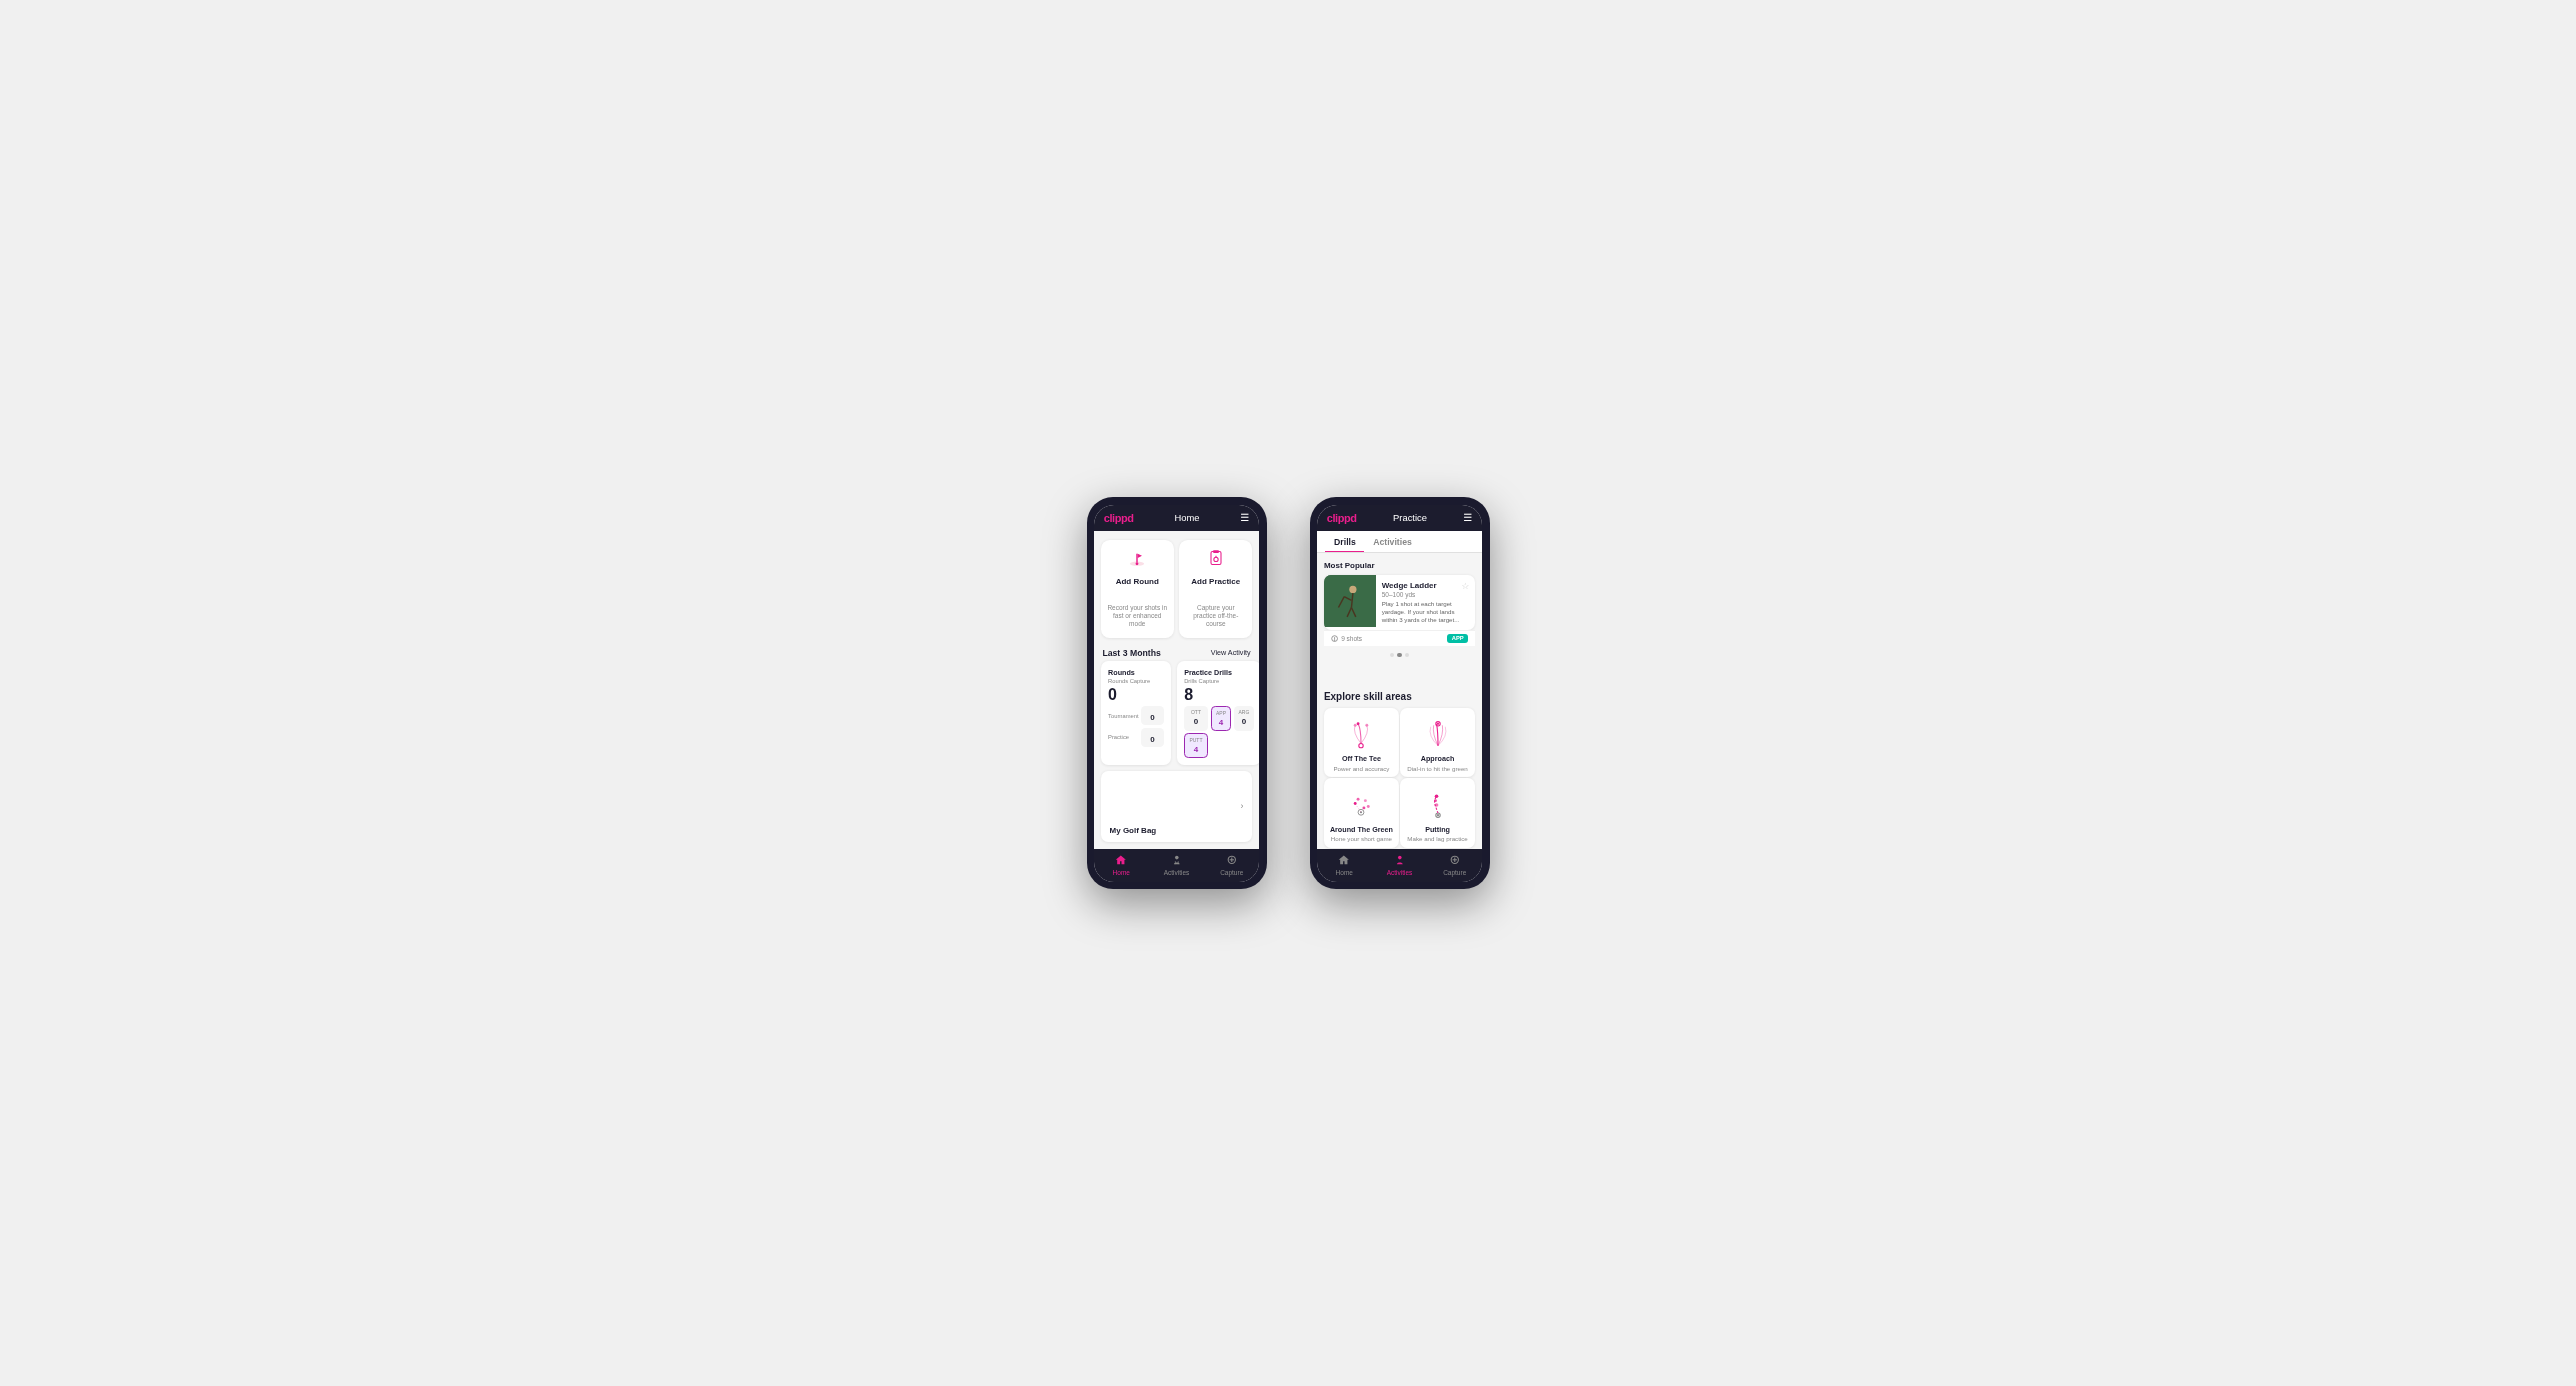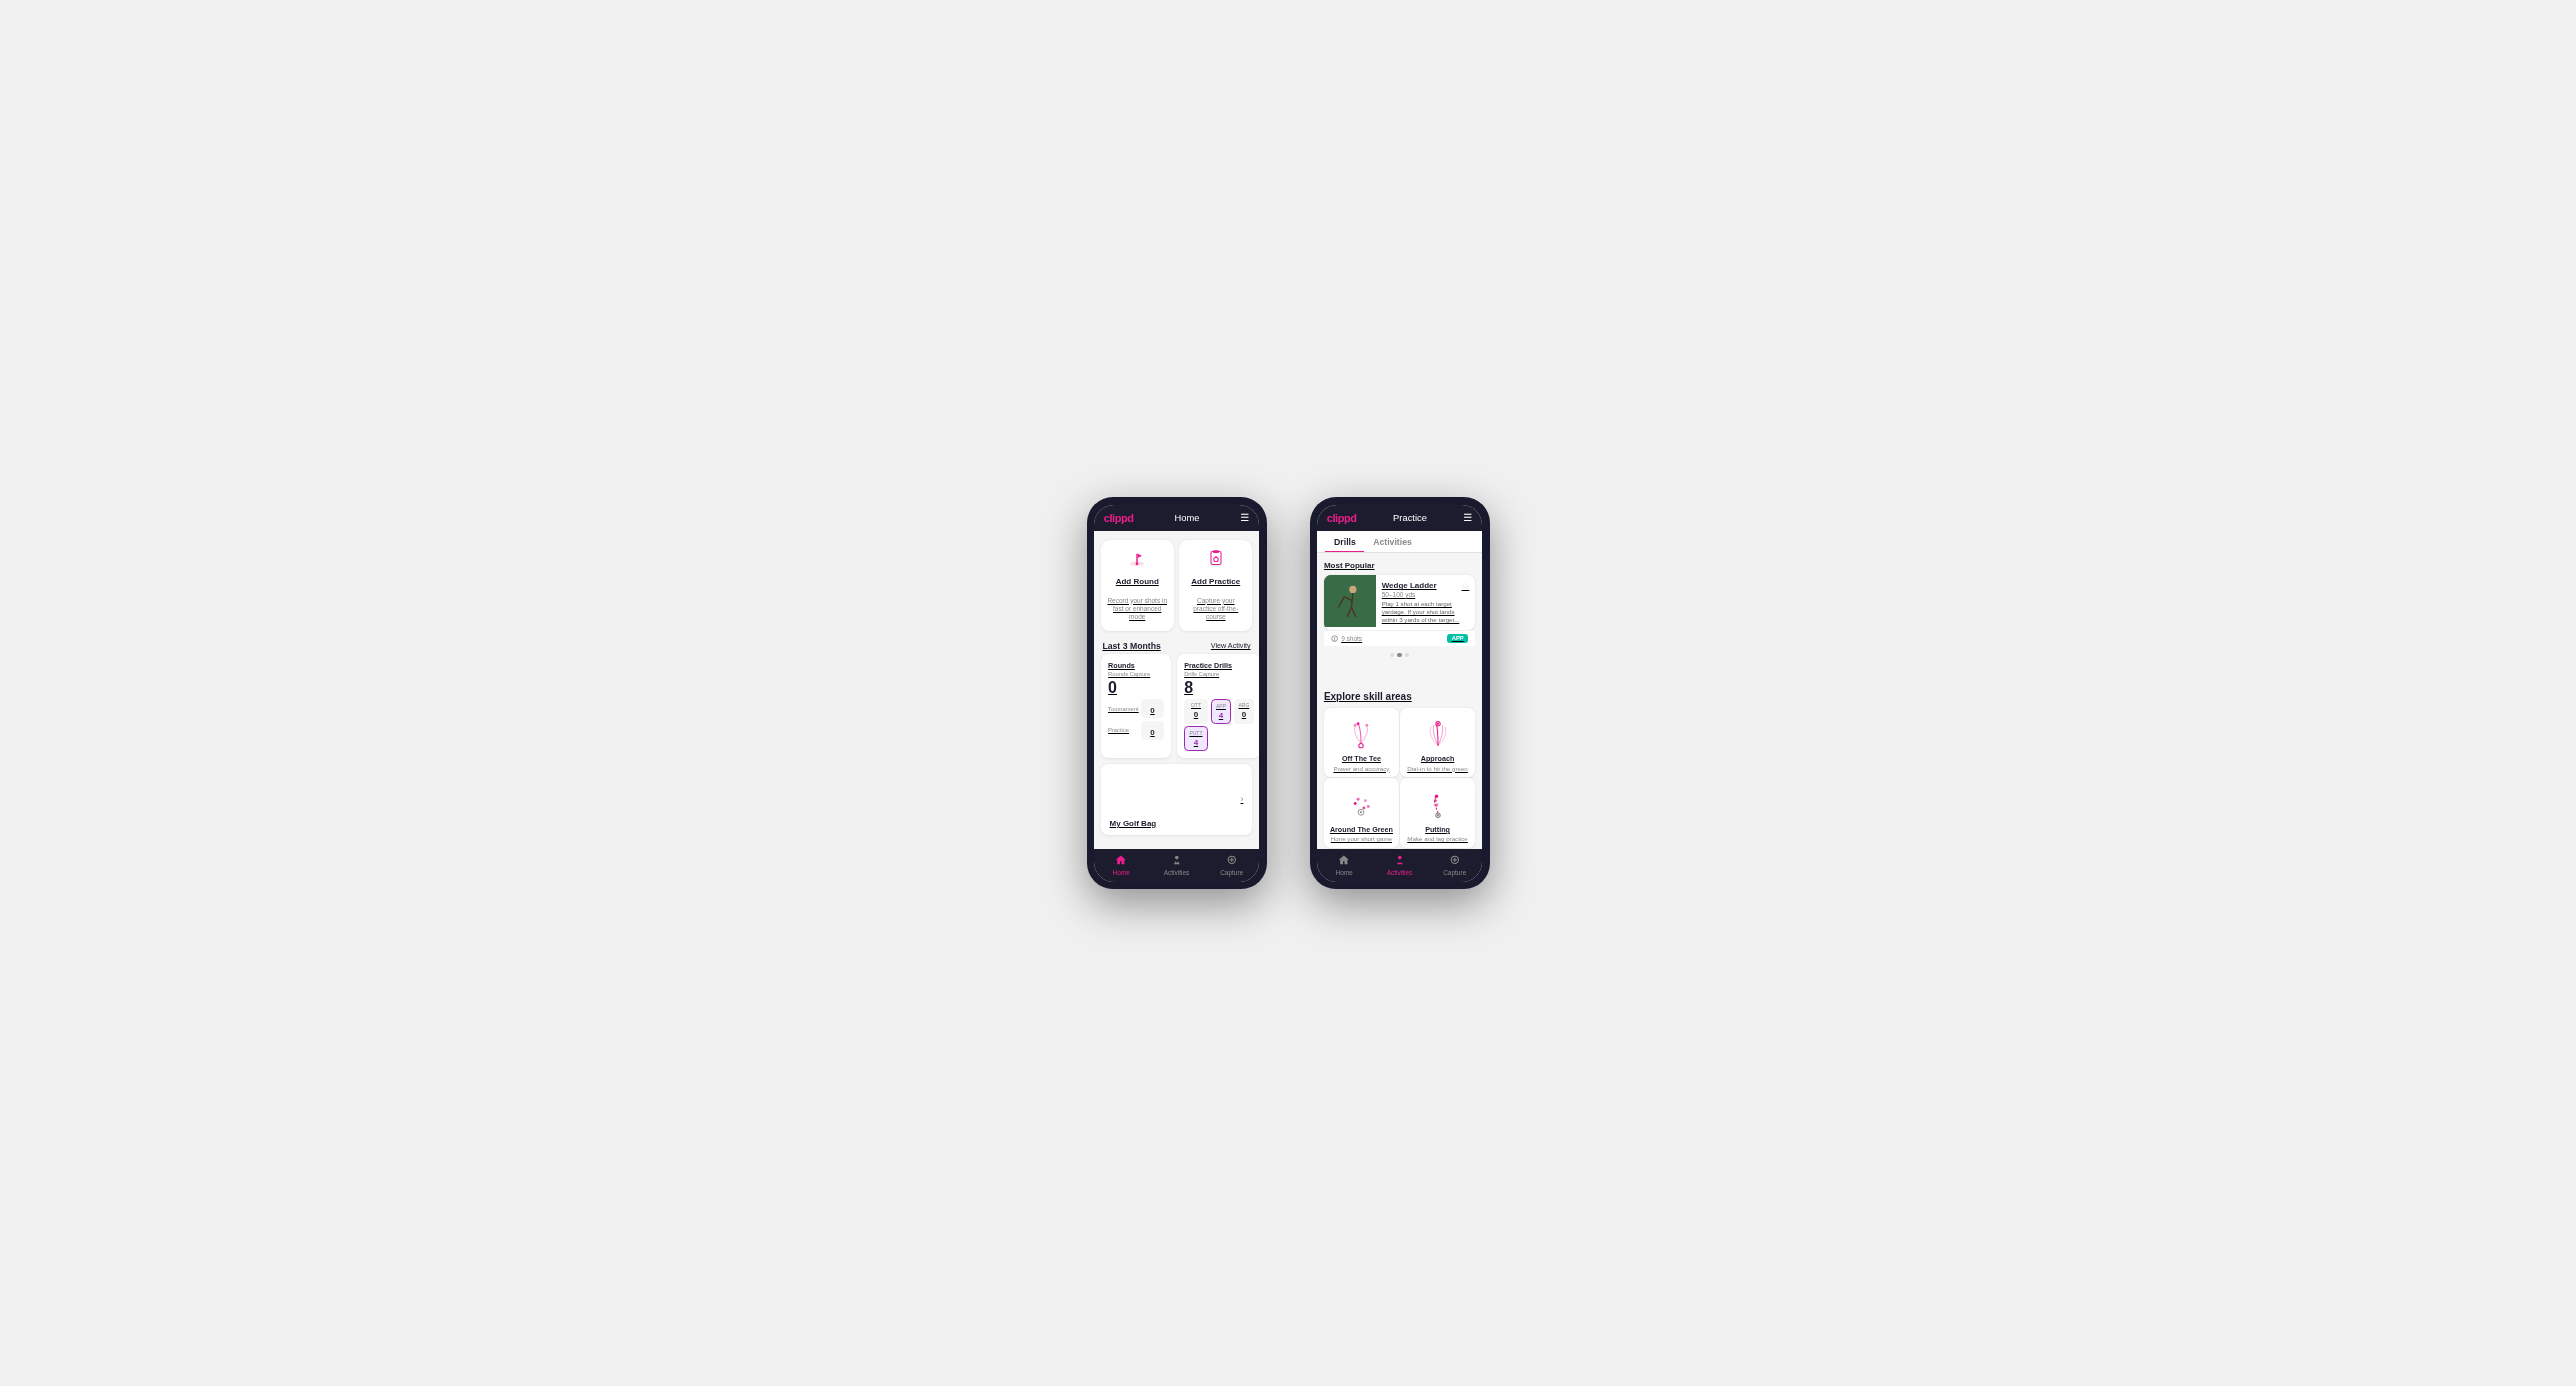--- a/index.html
+++ b/index.html
@@ -57,21 +57,20 @@
       color: #fff;
       font-size: 10px;
     }
 
     
     .content {
       flex: 1;
       overflow-y: auto;
       background: #f5f5f5;
       scrollbar-width: none;
-      text-decoration: underline;
     }
     .content::-webkit-scrollbar { display: none; }
 
     
     .action-cards {
       display: flex;
       gap: 5.8px;
       padding: 8.7px 7.2px 5.8px;
     }
     .action-card {
@@ -83,21 +82,21 @@
       box-shadow: 0 0.7px 2.9px rgba(0,0,0,0.08);
     }
     .action-card-icon {
       font-size: 16px;
       margin-bottom: 4.3px;
     }
     .action-card-title {
       font-size: 8px;
       font-weight: 700;
       color: #1c1c2e;
-      margin-bottom: 11px;
+      margin-bottom: 18px;
     }
     .action-card-desc {
       font-size: 6.5px;
       color: #888;
       line-height: 1.3;
     }
 
     .section-header {
       display: flex;
       justify-content: space-between;

